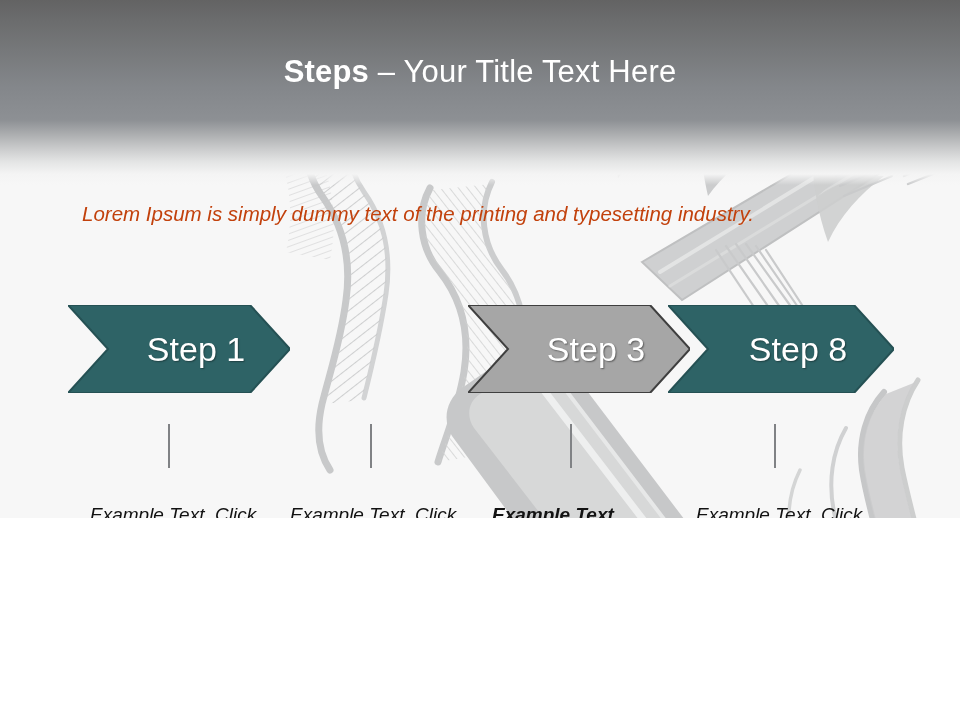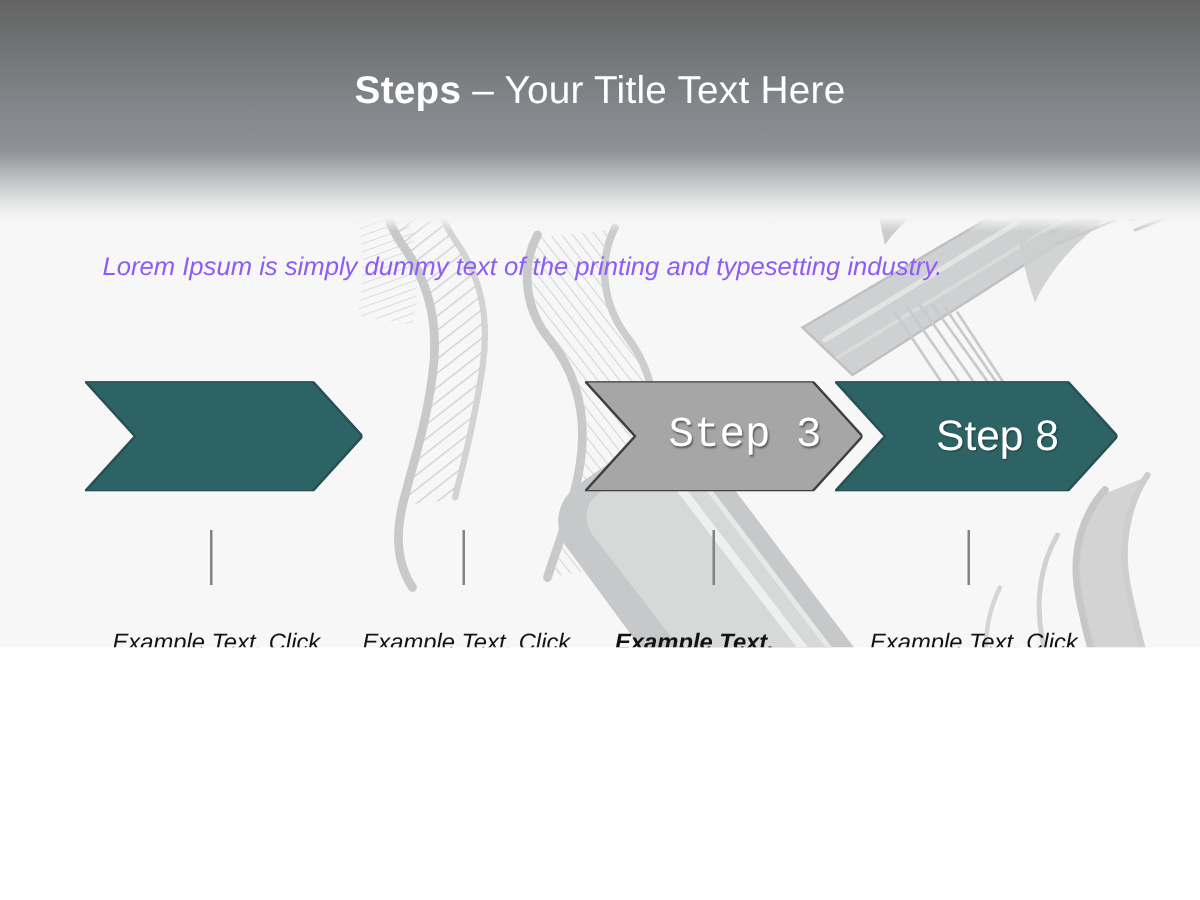--- a/index.html
+++ b/index.html
@@ -65,21 +65,21 @@
   
   #body-text {
     position: absolute;
     left: 82px;
     top: 196px;
     width: 812px;
     z-index: 4;
     font-size: 20.5px;
     line-height: 36px;
     font-style: italic;
-    color: #8b5cf6;
+    color: #c2410c;
     text-align: justify;
   }
 
   
   #chevron-row {
     position: absolute;
     left: 0;
     top: 305px;
     width: 960px;
     height: 92px;
@@ -104,21 +104,20 @@
     color: #ffffff;
     font-size: 34px;
     line-height: 34px;
     font-weight: normal;
     padding-left: 34px;
     text-shadow: 1px 1px 1.5px rgba(0,0,0,0.35);
     white-space: nowrap;
   }
   .chev.is-active .chev-label {
     text-shadow: 1px 1px 1.6px rgba(0,0,0,0.45);
-    font-family: Liberation Mono, monospace;
   }
 
   
   .tick {
     position: absolute;
     width: 2px;
     height: 44px;
     background: #808285;
     z-index: 4;
   }
@@ -293,20 +292,21 @@
   </div>
 
   <div id="body-text">Lorem Ipsum is simply dummy text of the printing and typesetting industry.</div>
 
   <div id="chevron-row">
 
     <div class="chev" style="left:68px; width:222px;">
       <svg class="chev-shape" viewBox="0 0 222 88" preserveAspectRatio="none">
         <polygon points="0,0 182,0 222,44 182,88 0,88 40,44" fill="#2e6366" stroke="#255154" stroke-width="2"></polygon>
       </svg>
+      <span class="chev-label">Step 1</span>
     </div>
 
 
     <div class="chev is-active" style="left:468px; width:222px;">
       <svg class="chev-shape" viewBox="0 0 222 88" preserveAspectRatio="none">
         <polygon points="0,0 182,0 222,44 182,88 0,88 40,44" fill="#a6a6a6" stroke="#3f3f3f" stroke-width="2"></polygon>
       </svg>
       <span class="chev-label">Step 3</span>
     </div>
 

